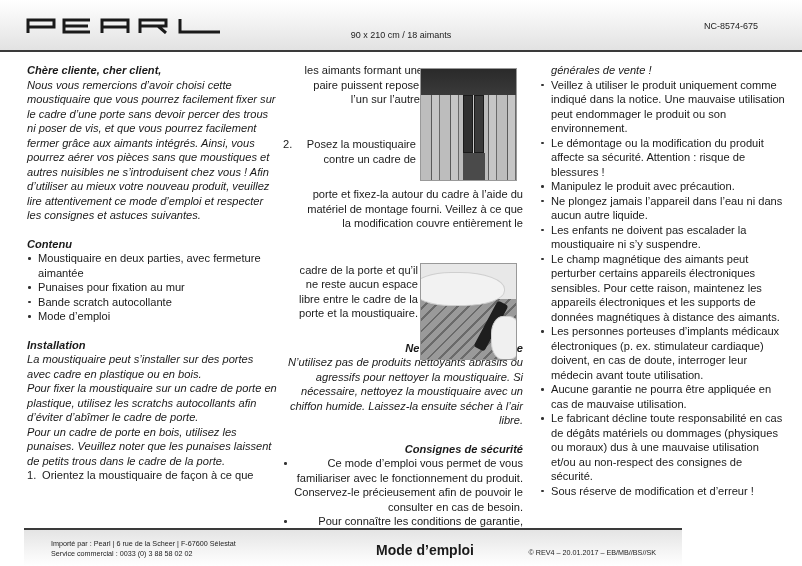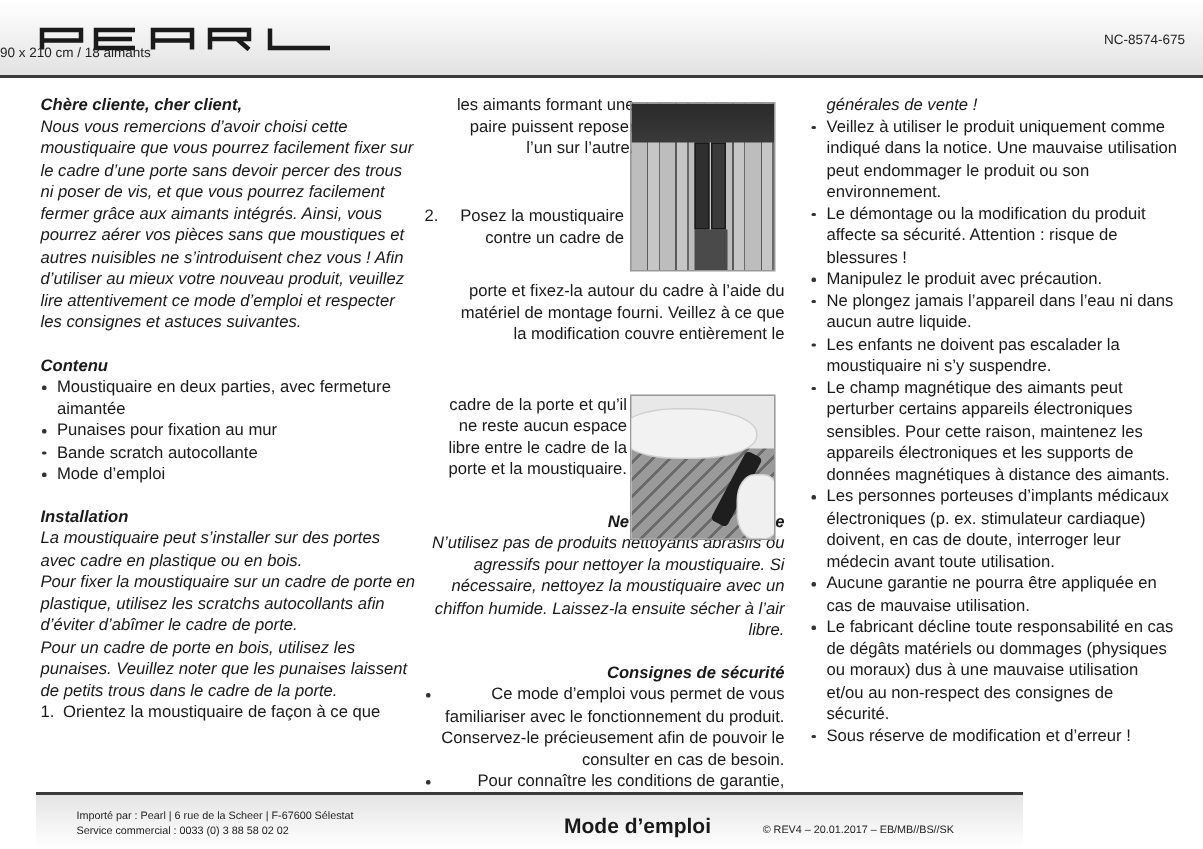--- a/index.html
+++ b/index.html
@@ -10,24 +10,24 @@
     position: absolute; left: 0; top: 0; width: 802px; height: 52px;
     background: linear-gradient(to bottom, #ffffff 0%, #f4f4f4 40%, #e2e2e2 100%);
     border-bottom: 2px solid #3a3a3a;
   }
   .logo { position: absolute; left: 26px; top: 18px; width: 196px; height: 16px; }
   .title {
     position: absolute; left: 0; width: 802px; top: 8px; text-align: center;
     font-size: 14.5px; font-weight: bold; color: #1a1a1a; letter-spacing: -0.1px;
   }
   .subtitle {
-    position: absolute; left: 0; width: 802px; top: 30px; text-align: left;
+    position: absolute; left: 0; width: 802px; top: 30px; text-align: center;
     font-size: 9px; color: #222;
   }
-  .code { position: absolute; right: 12px; top: 21px; font-size: 9px; color: #222; }
+  .code { position: absolute; right: 44px; top: 21px; font-size: 9px; color: #222; }
 
   .col { position: absolute; top: 63px; font-size: 11.1px; line-height: 14.5px; color: #1a1a1a; }
   .col1 { left: 27px; width: 250px; }
   .col2 { left: 283px; width: 240px; text-align: right; }
   .col3 { left: 540px; width: 245px; }
 
   .h { font-weight: bold; font-size: 11.1px; }
   p { margin: 0; font-style: italic; }
   .gap { height: 14px; }
 
@@ -68,21 +68,21 @@
     background: #f0f0f0; border-radius: 40%; border: 1px solid #d0d0d0; }
 
   .footer {
     position: absolute; left: 0; top: 528px; width: 658px; height: 38px;
     border-top: 2px solid #3a3a3a;
     background: linear-gradient(to bottom, #e4e4e4 0%, #f5f5f5 60%, #ffffff 100%);
     margin-left: 24px;
   }
   .f-left { position: absolute; left: 27px; top: 9px; font-size: 7.2px; line-height: 10px; color: #222; }
   .f-center { position: absolute; left: 0; width: 802px; top: 12px; text-align: center; font-size: 14px; font-weight: bold; color: #1a1a1a; }
-  .f-right { position: absolute; right: 46px; top: 18px; font-size: 7.2px; color: #222; }
+  .f-right { position: absolute; right: 26px; top: 18px; font-size: 7.2px; color: #222; }
 </style>
 </head>
 <body>
 
 <div class="header">
   <svg class="logo" viewBox="0 0 196 16">
     <g fill="none" stroke="#1a1a1a" stroke-width="3">
 
       <path d="M2 15 V2 H28 V9 H3"></path>
 

